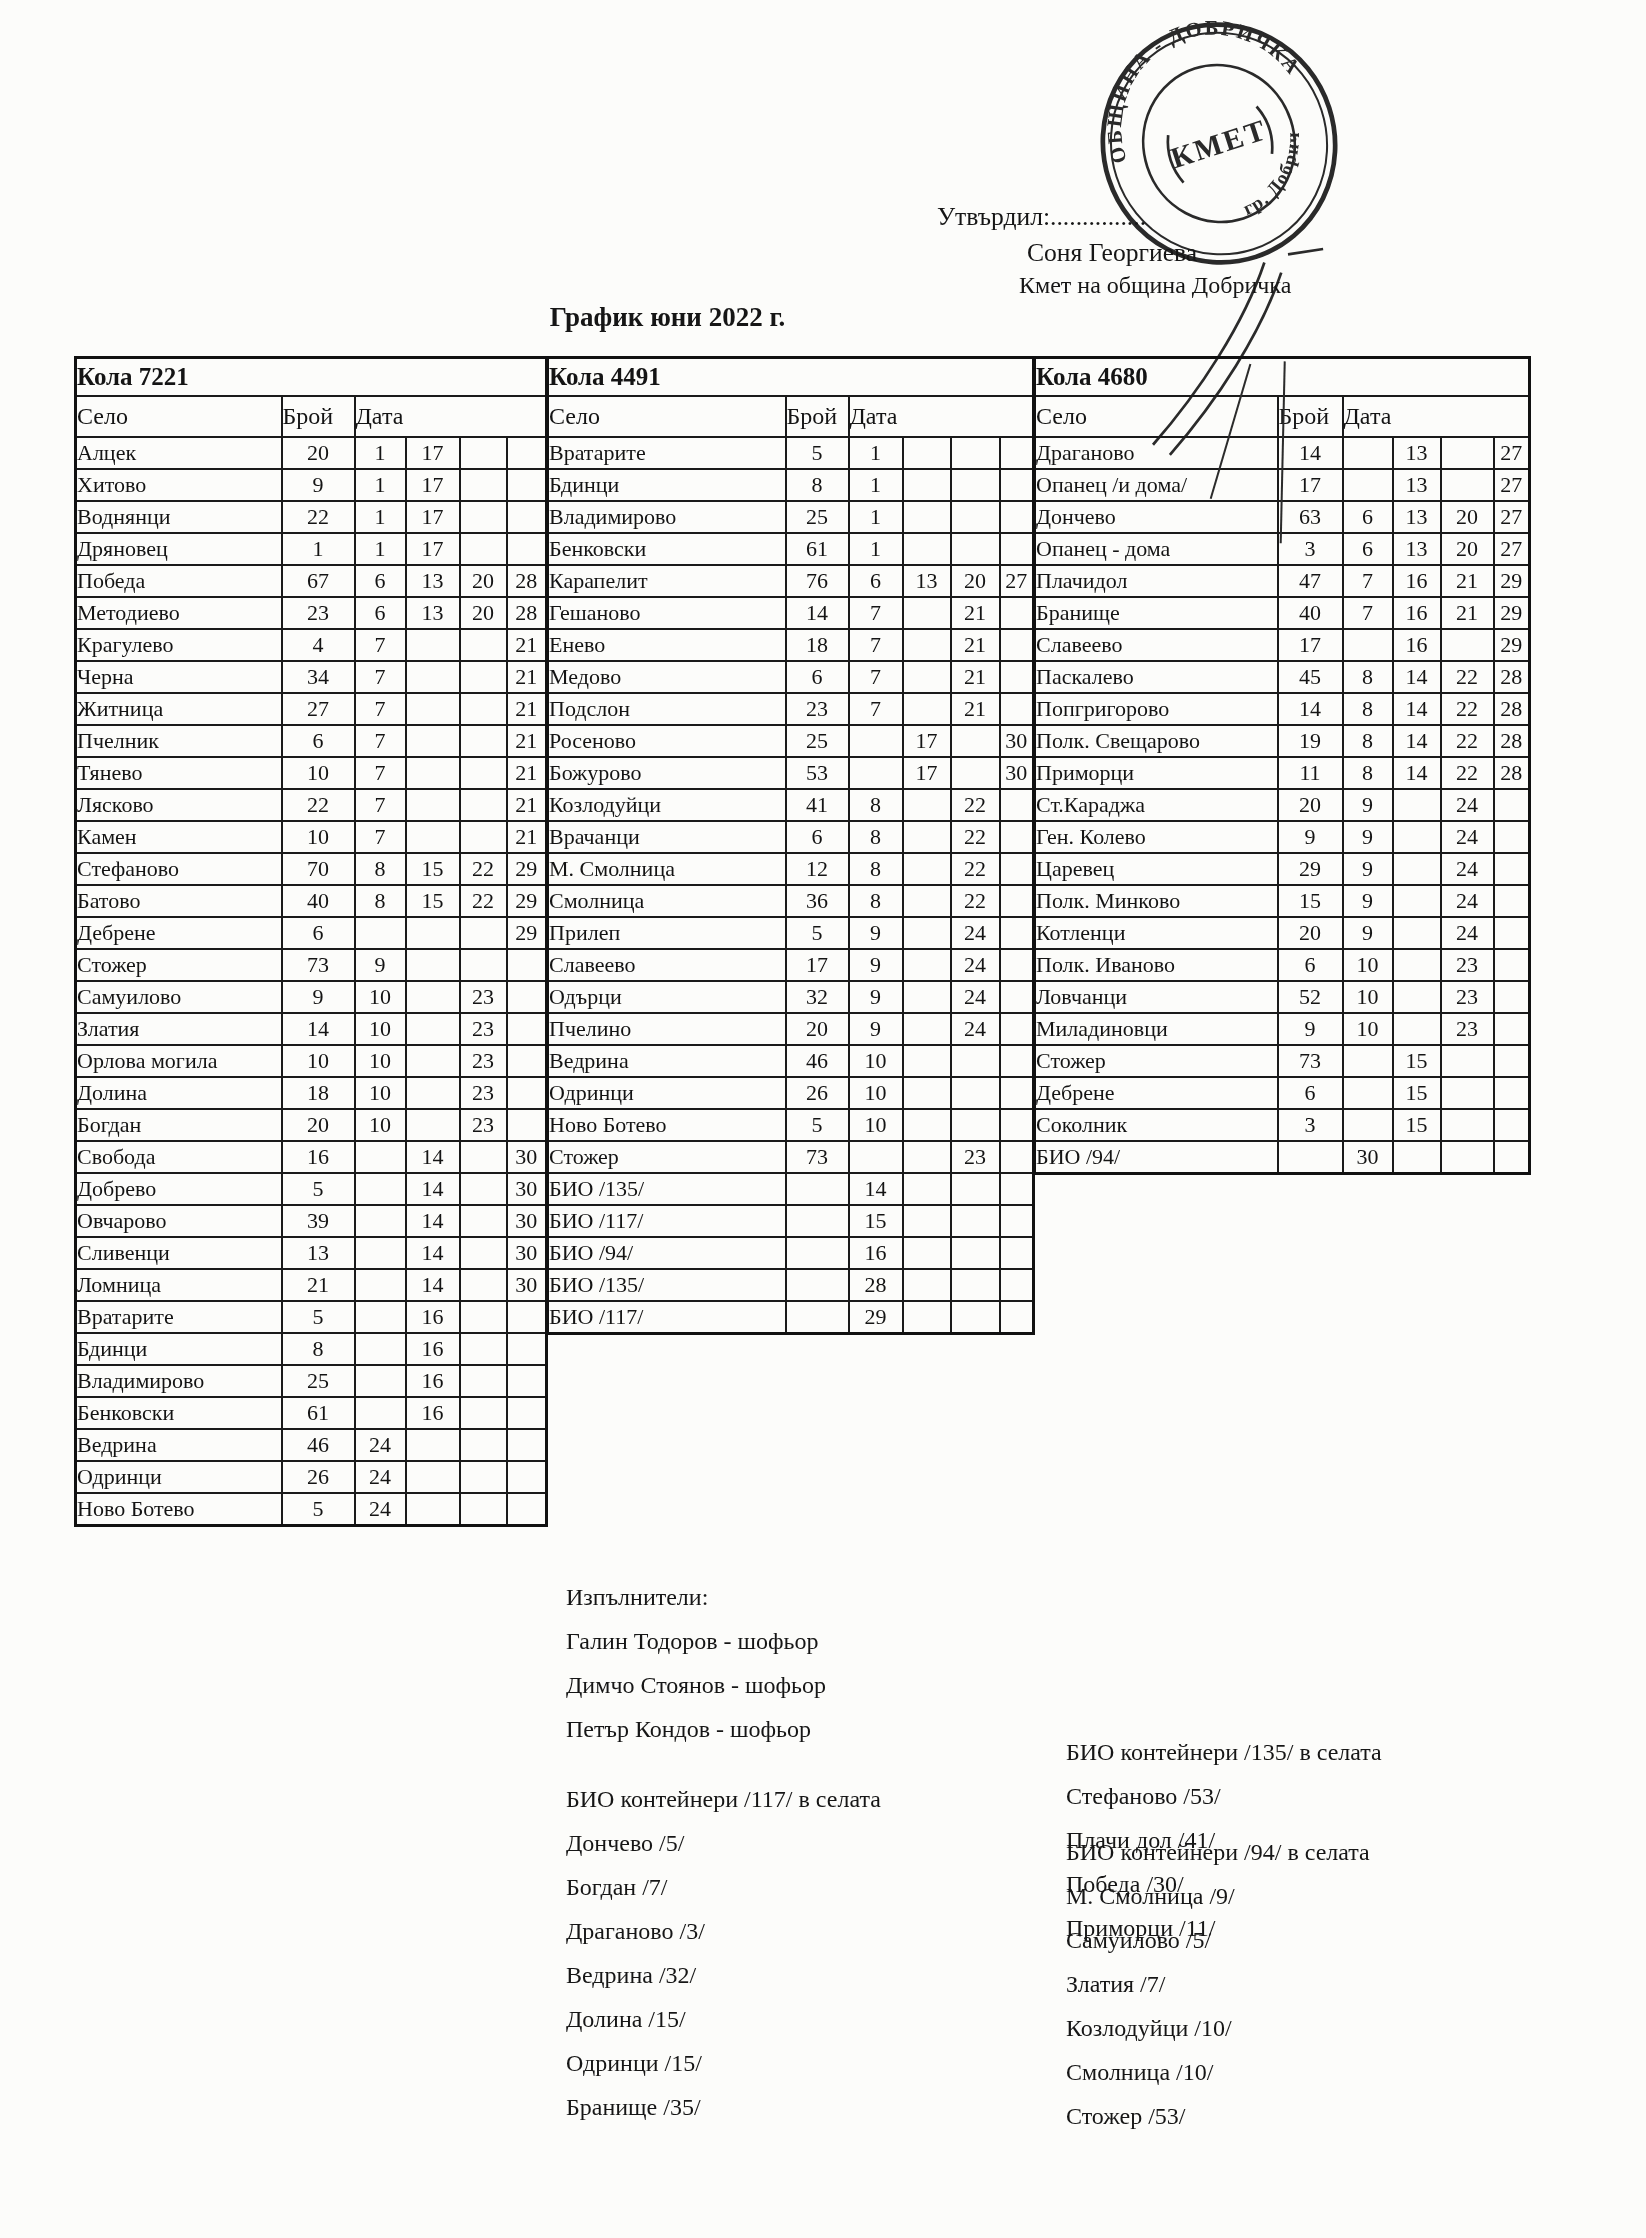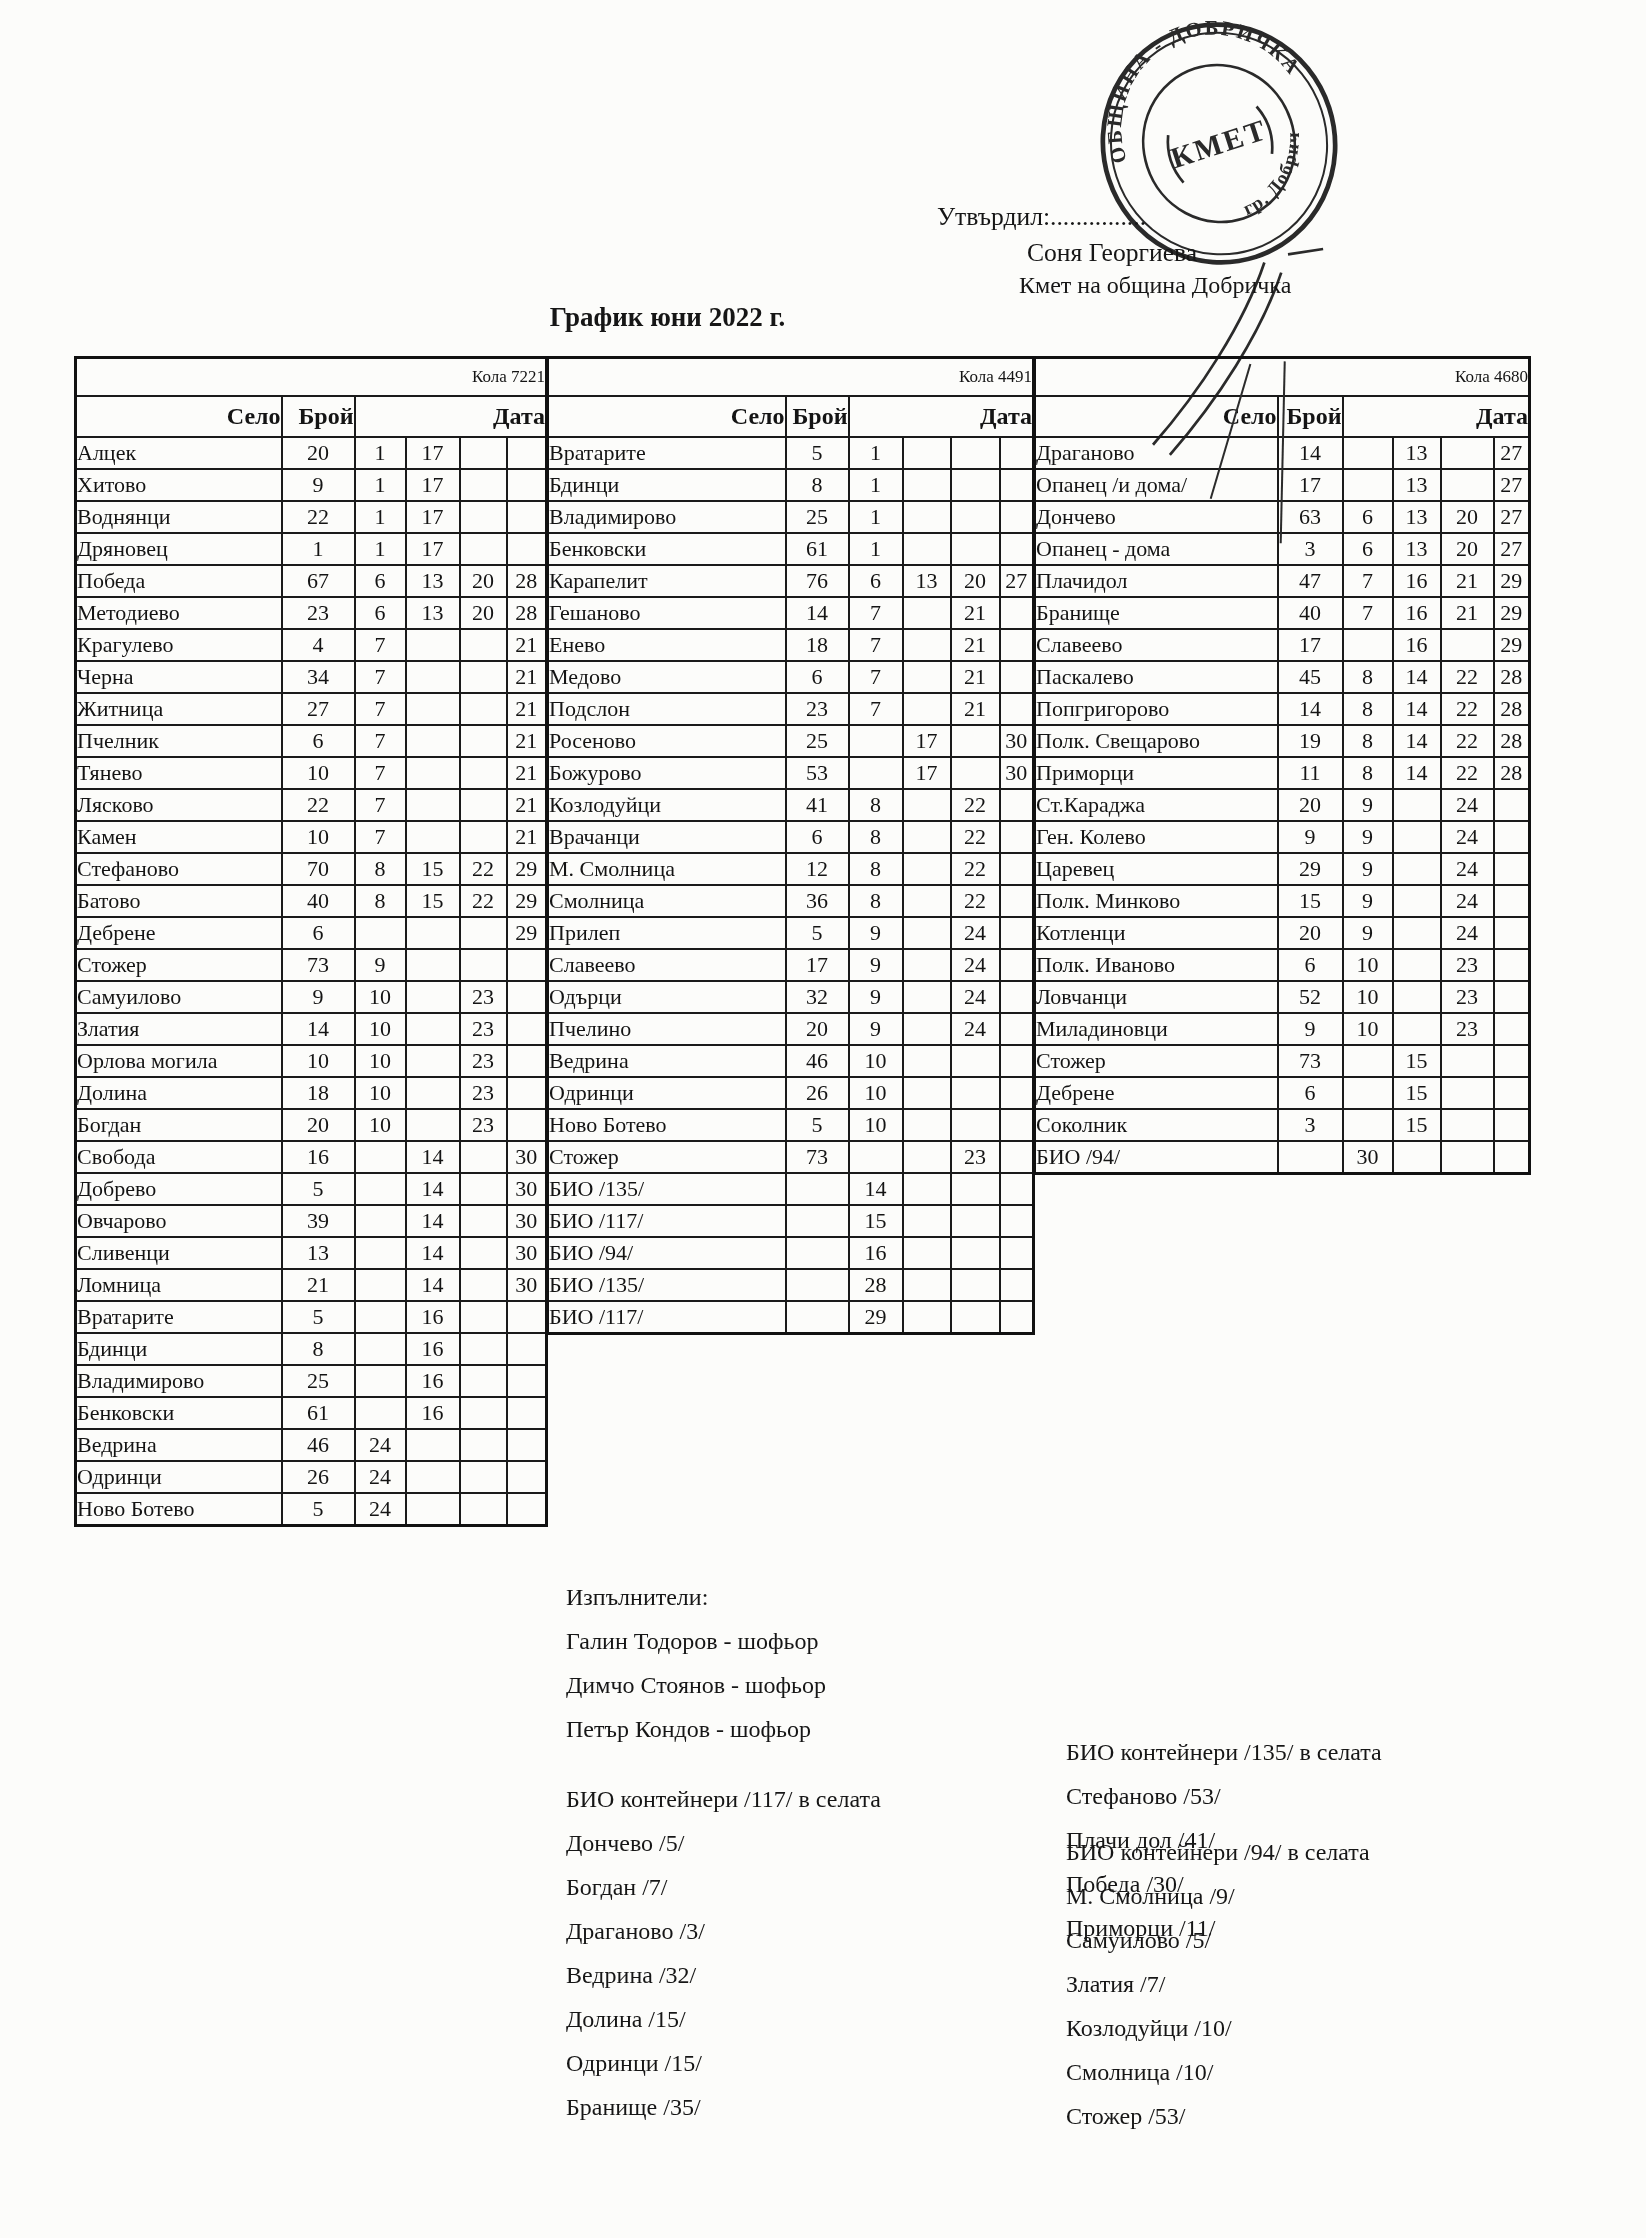--- a/index.html
+++ b/index.html
@@ -30,22 +30,22 @@
 
   
   table.sched {
     position:absolute; top:356px; border-collapse:collapse; table-layout:fixed;
     border:3.4px solid #111;
   }
   table.sched th, table.sched td {
     border:2px solid #1a1a1a; padding:0; overflow:hidden; white-space:nowrap;
     font-size:22px; color:#141414;
   }
-  tr.t-title th { height:36px; font-size:17px; font-weight:normal; text-align:right; }
-  tr.t-head  th { height:39px; font-size:24px; font-weight:bold; text-align:right; }
+  tr.t-title th { height:36px; font-size:25px; font-weight:bold; text-align:left; }
+  tr.t-head  th { height:39px; font-size:24px; font-weight:normal; text-align:left; }
   #t0 tbody tr { height:32px; }
   #t1 tbody tr, #t2 tbody tr { height:32px; }
   td.v { text-align:left; padding-left:6.7px; }
   td.c { text-align:center; }
 
   
   .executors { left:566px; top:1584px; font-size:24px; }
   .exec-title { height:44px; }
   .executors .li { height:44px; }
 

